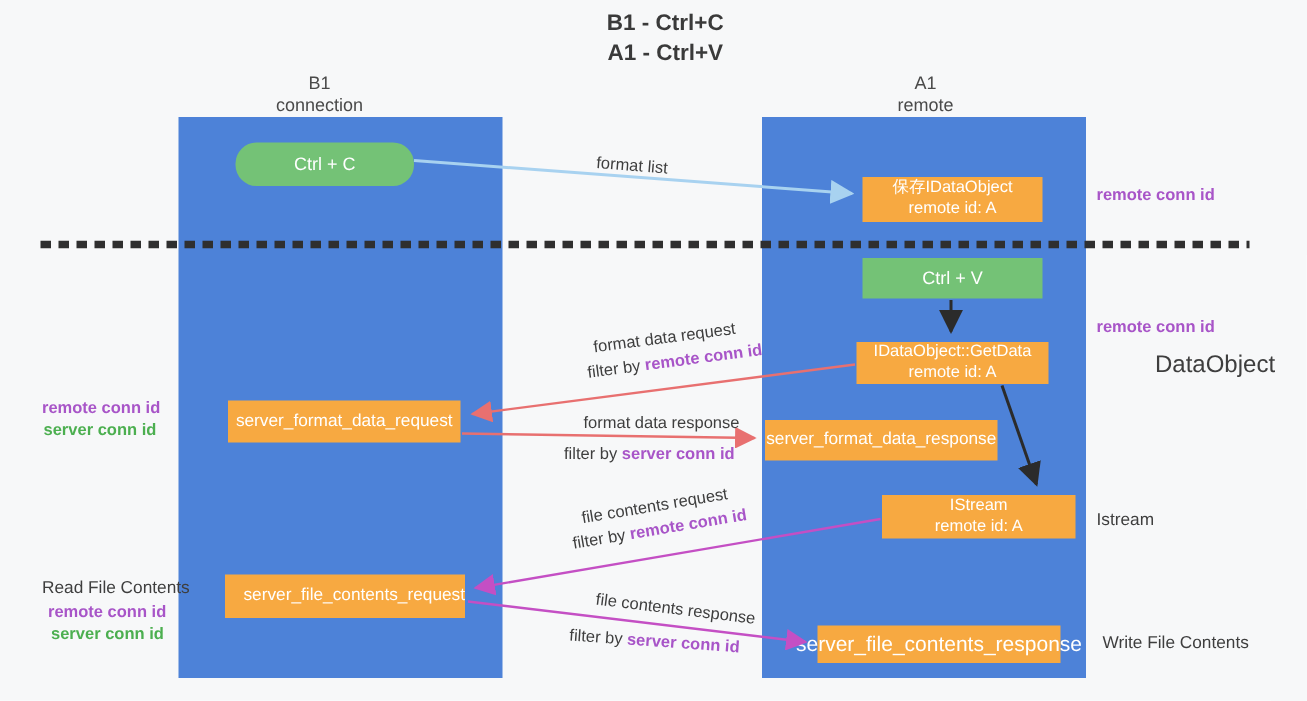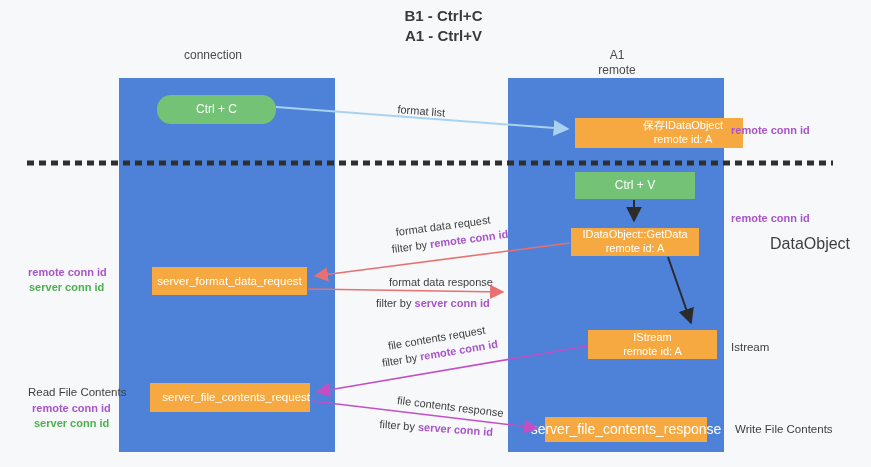--- a/index.html
+++ b/index.html
@@ -35,52 +35,56 @@
 <body>
 
 <div class="canvas">
 
   <div class="title">
     <div>B1 - Ctrl+C</div>
     <div>A1 - Ctrl+V</div>
   </div>
 
   <div class="lane-header" style="left:105px;">
+    <div>B1</div>
     <div>connection</div>
   </div>
   <div class="lane-header" style="left:509px;">
     <div>A1</div>
     <div>remote</div>
   </div>
 
   <div class="lane" style="left:119px;"></div>
   <div class="lane" style="left:508px;"></div>
 
   <div class="box green" style="left:157px; top:95px; width:119px; height:29px;border-radius:14px;">
     <div>Ctrl + C</div>
   </div>
 
-  <div class="box orange" style="left:575px; top:118px; width:120px; height:30px; font-size:11px;padding-left:48px;">
+  <div class="box orange" style="left:575px; top:118px; width:120px; height:30px; font-size:11px;">
     <div>保存IDataObject</div>
     <div>remote id: A</div>
   </div>
 
   <div class="box green" style="left:575px; top:172px; width:120px; height:27px;">
     <div>Ctrl + V</div>
   </div>
 
   <div class="box orange" style="left:571px; top:228px; width:128px; height:28px; font-size:11px;">
     <div>IDataObject::GetData</div>
     <div>remote id: A</div>
   </div>
 
   <div class="box orange" style="left:152px; top:267px; width:155px; height:28px;">
     <div>server_format_data_request</div>
   </div>
 
+  <div class="box orange" style="left:510px; top:280px; width:155px; height:27px;">
+    <div>server_format_data_response</div>
+  </div>
 
   <div class="box orange" style="left:588px; top:330px; width:129px; height:29px; font-size:11px;">
     <div>IStream</div>
     <div>remote id: A</div>
   </div>
 
   <div class="box orange" style="left:150px; top:383px; width:160px; height:29px;align-items:flex-end;">
     <div>server_file_contents_request</div>
   </div>
 

